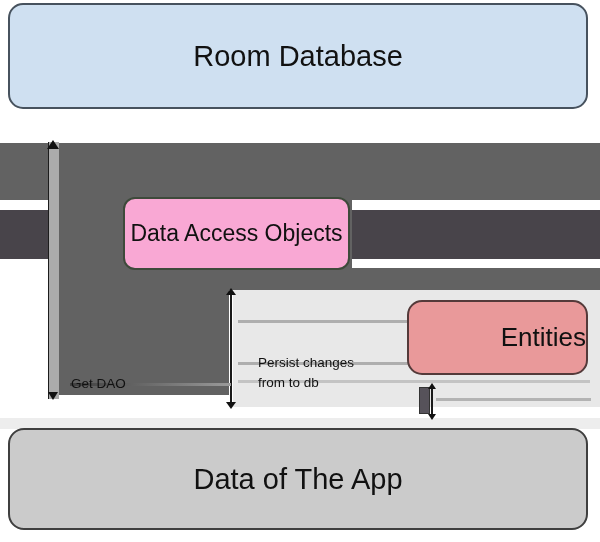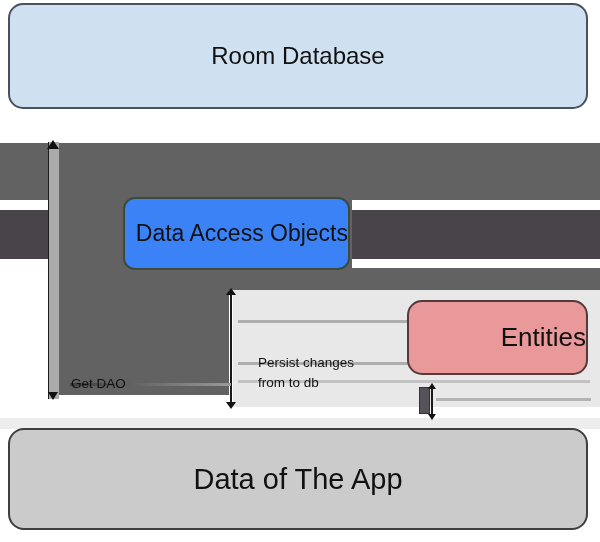--- a/index.html
+++ b/index.html
@@ -6,21 +6,21 @@
   #canvas{
     position:relative;width:600px;height:542px;background:#fff;overflow:hidden;
     font-family:"Liberation Sans", sans-serif;color:#111;
   }
   .abs{position:absolute;}
   
   .node{
     position:absolute;display:flex;align-items:center;justify-content:center;
     box-sizing:border-box;border:2px solid #434343;color:#111;
   }
-  #node-room{left:8px;top:3px;width:580px;height:106px;border-radius:15px;font-size:24px;border-color:#47525e;}
+  #node-room{left:8px;top:3px;width:580px;height:106px;border-radius:15px;font-size:29px;border-color:#47525e;}
   #node-dao{left:123px;top:197px;width:227px;height:73px;border-radius:12px;font-size:23px;border-color:#3e4a3b;}
   #node-entities{left:407px;top:300px;width:181px;height:75px;border-radius:15px;font-size:26px;border-color:#533)?;}
   #node-entities{left:407px;top:300px;width:181px;height:75px;border-radius:15px;font-size:26px;border-color:#543a3a;}
   #node-rest{left:8px;top:428px;width:580px;height:102px;border-radius:16px;font-size:29px;border-color:#3f3f3f;}
   
   .gray{background:#626262;}
   #strip-top{left:0;top:143px;width:600px;height:57px;}
   #dark-band{left:0;top:210px;width:600px;height:49px;background:#48444a;}
   #mid-block{left:59px;top:143px;width:293px;height:147px;}
   #left-column{left:59px;top:196px;width:170px;height:199px;}
@@ -89,21 +89,21 @@
   <div class="hline" id="line-persist2"></div>
   <div class="hline" id="line-getset"></div>
 
   <div class="lbl" id="lbl-getdao">Get DAO</div>
   <div class="lbl" id="lbl-persist1">Persist changes</div>
   <div class="lbl" id="lbl-persist2">from to db</div>
 
   <div class="node" id="node-room" style="background: rgb(207, 224, 241);">
     <span>Room Database</span>
   </div>
-  <div class="node" id="node-dao" style="background: #3b82f6; justify-content: flex-end;">
+  <div class="node" id="node-dao" style="background: #f9a8d4;">
     <span>Data Access Objects</span>
   </div>
   <div class="node" id="node-entities" style="background: rgb(233, 153, 154); justify-content: flex-end;">
     <span>Entities</span>
   </div>
   <div class="node" id="node-rest" style="background: rgb(203, 203, 203);">
     <span>Data of The App</span>
   </div>
 
 </div>

